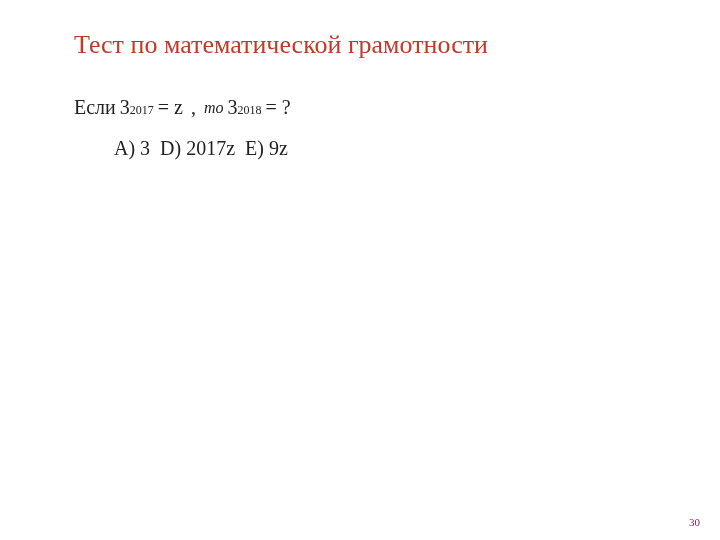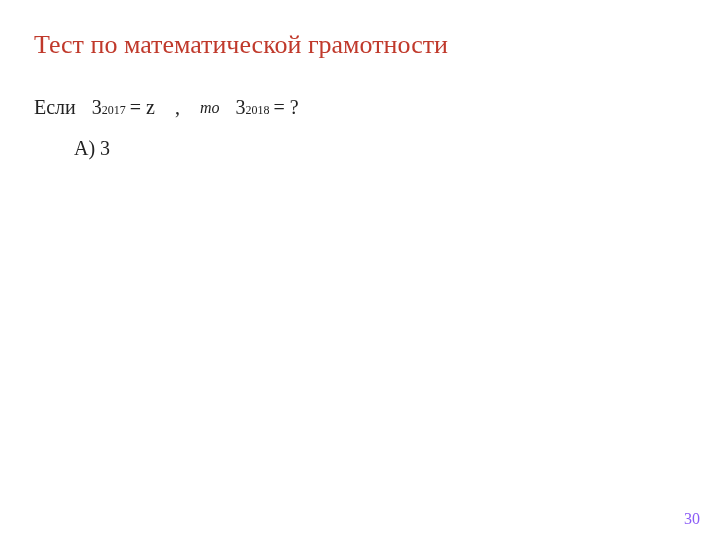--- a/index.html
+++ b/index.html
@@ -13,39 +13,39 @@
       height: 540px;
       background: #ffffff;
       font-family: 'Times New Roman', Times, serif;
       position: relative;
       overflow: hidden;
     }
 
     .page-container {
       width: 720px;
       height: 540px;
-      padding: 30px 34px;
+      padding: 30px 74px;
       position: relative;
     }
 
     .title {
       font-size: 26px;
       color: #c0392b;
       font-weight: normal;
       margin-bottom: 30px;
       font-family: 'Times New Roman', Times, serif;
     }
 
     .problem-line {
       display: flex;
       align-items: center;
       margin-bottom: 18px;
       font-size: 20px;
       color: #222;
-      gap: 12px;
+      gap: 0;
       margin-top: 36px;
     }
 
     .esli-label {
       font-size: 20px;
       color: #222;
       margin-right: 4px;
     }
 
     .math-expr {
@@ -91,22 +91,22 @@
 
     .answer-item {
       font-size: 20px;
       color: #222;
     }
 
     .page-number {
       position: absolute;
       bottom: 12px;
       right: 20px;
-      font-size: 16px;
-      color: #8b5cf6;
+      font-size: 11px;
+      color: #701a75;
       text-align: right;
     }
   </style>
 </head>
 <body>
 
 <div class="page-container">
 
   <div class="title">Тест по математической грамотности</div>
 
@@ -125,17 +125,19 @@
 
     <span class="math-expr">
       <span class="base">3</span>
         <span class="sup">2018</span>
       <span class="eq-part">= ?</span>
     </span>
   </div>
 
   <div class="answer-block">
     <div class="answer-item">A) 3</div>
+    <div class="answer-item">D) 2017z</div>
+    <div class="answer-item">E) 9z</div>
   </div>
 
   <div class="page-number">30</div>
 
 </div>
 
 </body></html>

